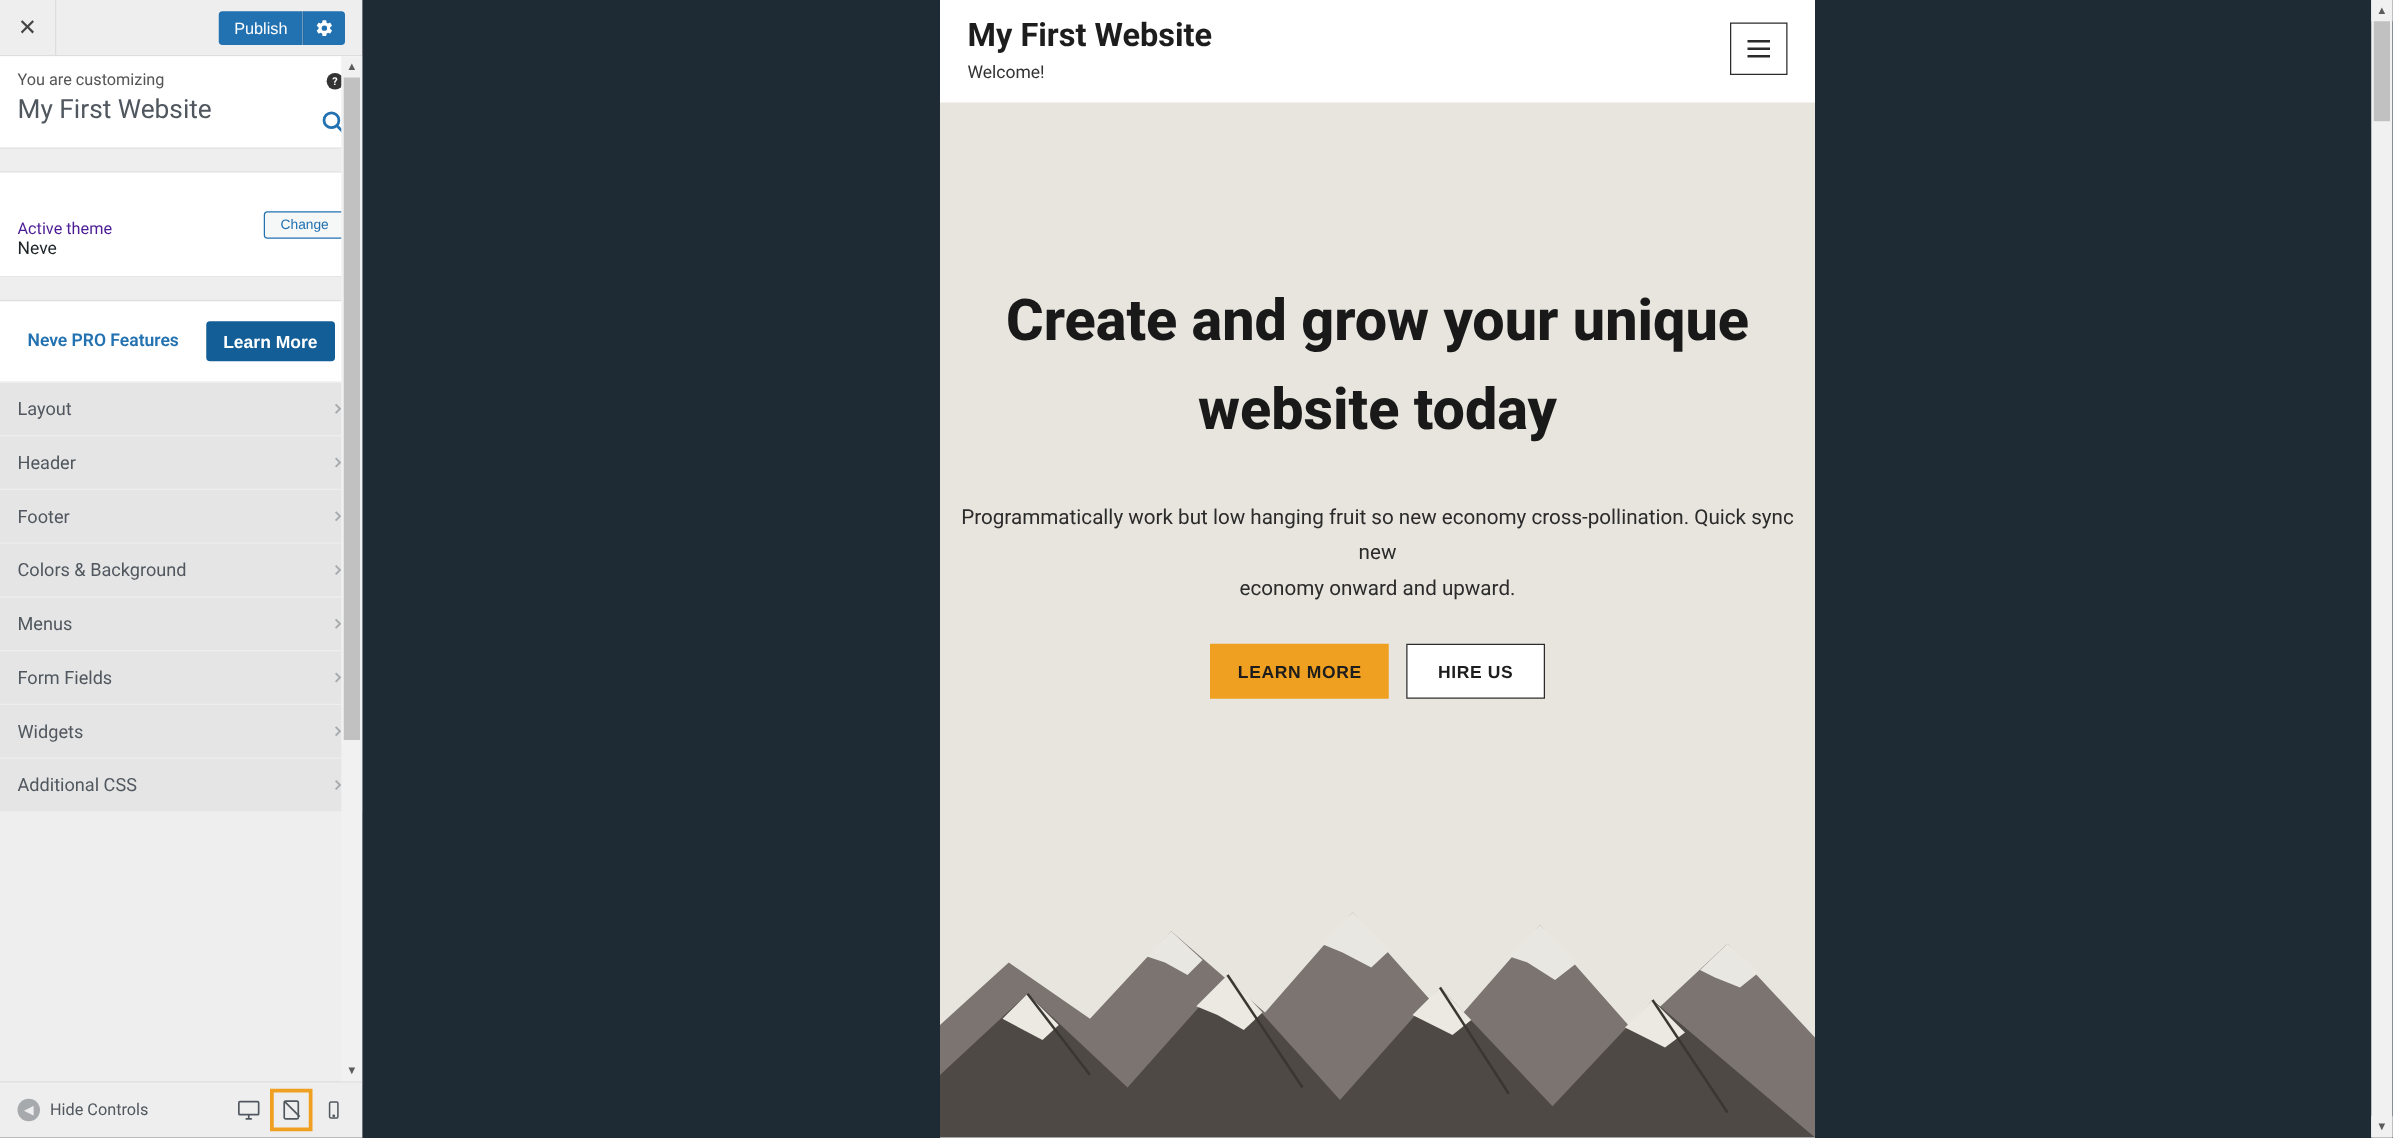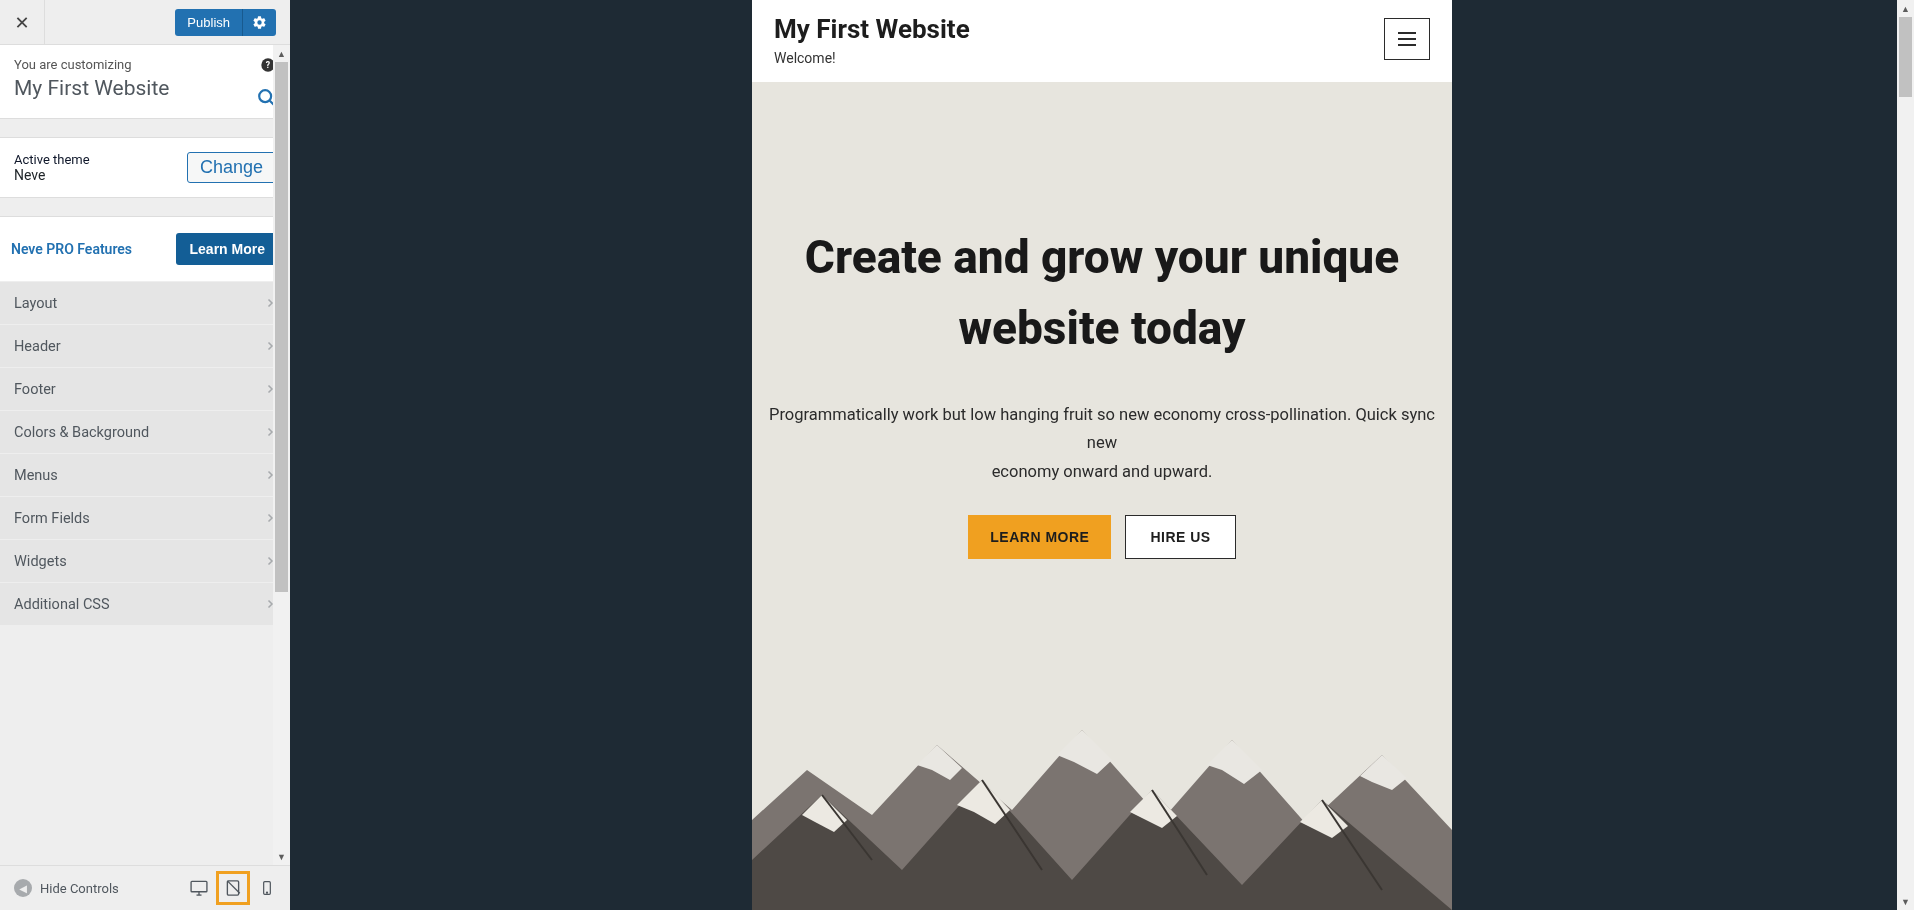--- a/index.html
+++ b/index.html
@@ -99,30 +99,30 @@
 
   .gap { height: 18px; background:#eee; }
 
   
   .theme-block {
     background:#fff;
     padding: 14px;
     display:flex; align-items:center; justify-content:space-between;
     border-bottom:1px solid #ddd; border-top:1px solid #ddd;
   }
-  .theme-block .lbl { font-size:13px; color:#0f172a; }
+  .theme-block .lbl { font-size:13px; color:#4c1d95;margin-top:24px; }
   .theme-block .name { font-size:14px; color:#1d2327; font-weight:400; }
   .change-btn {
     border:1px solid #2271b1; background:#f6f7f7; color:#2271b1;
-    font-size:18px; padding:4px 12px; border-radius:3px; cursor:pointer;text-align:right;
+    font-size:11px; padding:4px 12px; border-radius:3px; cursor:pointer;text-align:right;
   }
 
   
   .pro-row {
-    background:#fff; padding: 16px 11px;
+    background:#fff; padding: 16px 22px;
     display:flex; align-items:center; justify-content:space-between;
     border-bottom:1px solid #eee; border-top:1px solid #ddd;
   }
   .pro-row .pro-label { font-size:14px; color:#2271b1; font-weight:600; }
   .learn-more-btn {
     background:#135e96; color:#fff; border:none;
     font-size:14px; font-weight:600; padding:8px 14px; border-radius:3px; cursor:pointer;
   }
 
   

